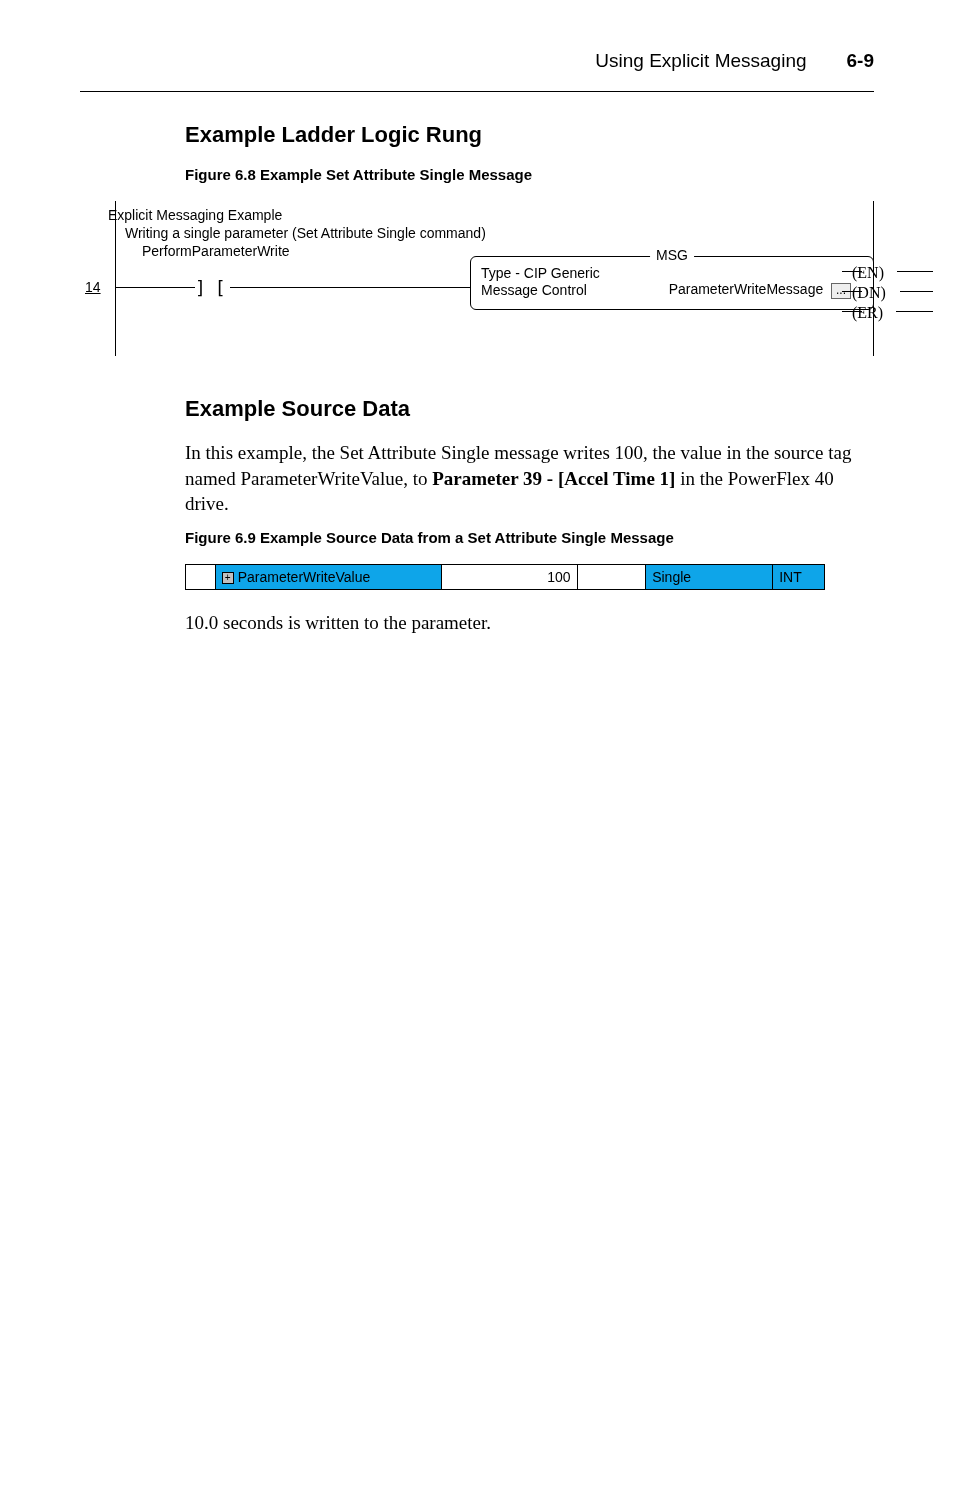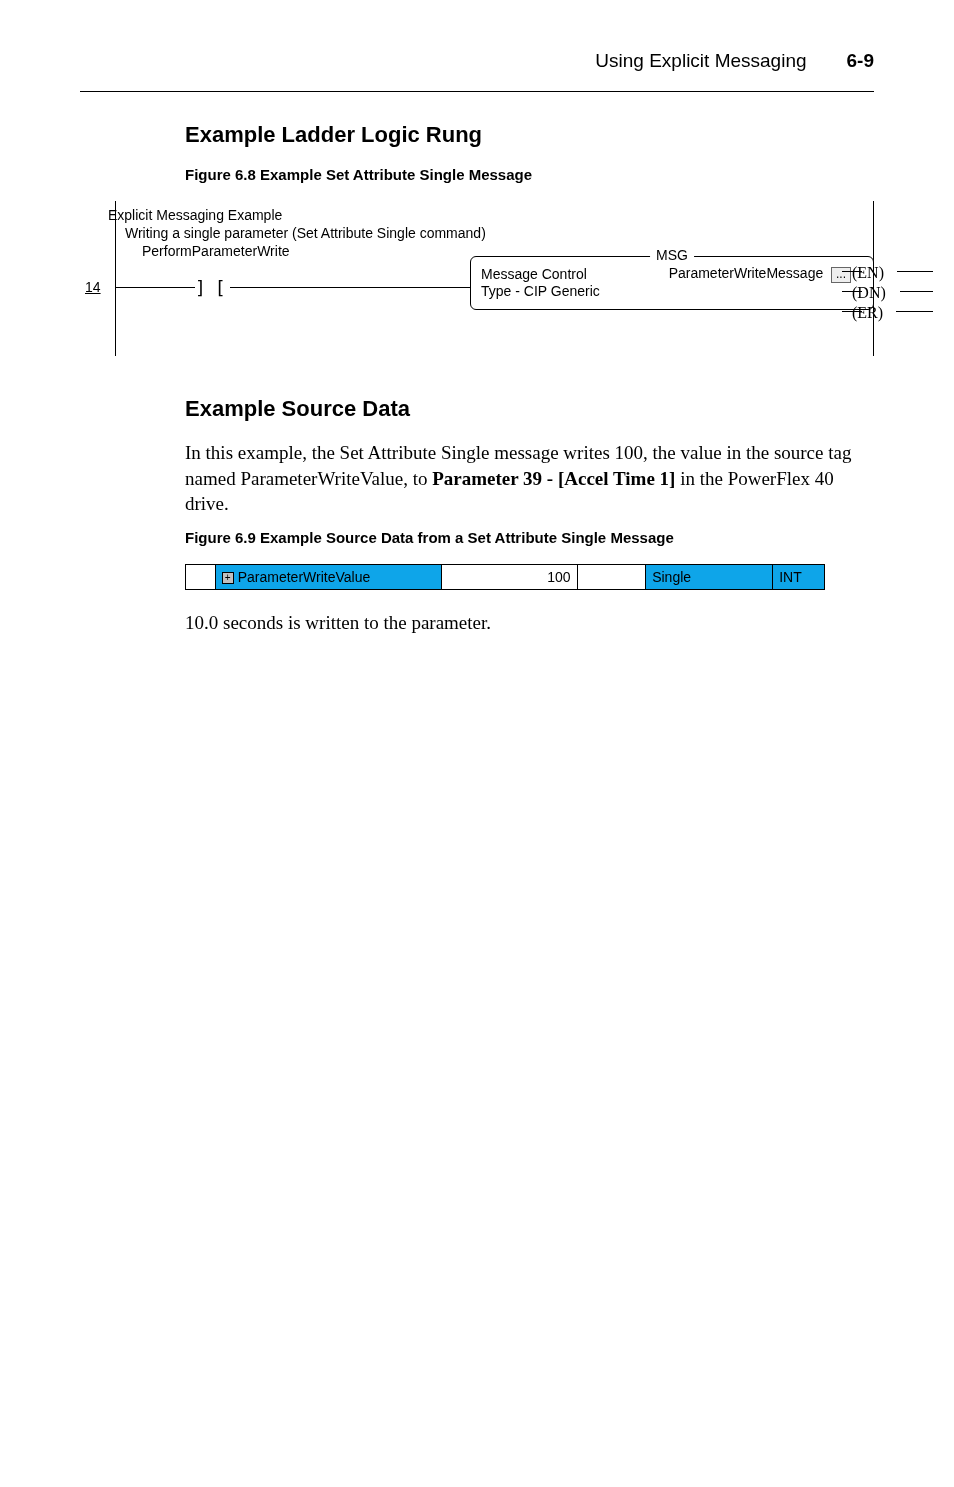--- a/index.html
+++ b/index.html
@@ -227,29 +227,29 @@
 
       <div class="contact-label">PerformParameterWrite</div>
 
       <div class="rung-line" style="left:35px; width:80px;"></div>
       <div class="contact">] [</div>
       <div class="rung-line" style="left:150px; width:240px;"></div>
 
       <div class="msg-box">
         <div class="msg-title">MSG</div>
         <div class="msg-row">
+          <span>Type - CIP Generic</span>
+          <span></span>
+        </div>
+        <div class="msg-row">
           <span>Message Control</span>
           <span>
             <span>ParameterWriteMessage</span>
             &nbsp;<span class="msg-dots">...</span>
           </span>
-        </div>
-        <div class="msg-row">
-          <span>Type - CIP Generic</span>
-          <span></span>
         </div>
       </div>
 
       <div class="coil-line" style="left:762px; width:20px; top:70px;"></div>
       <div class="coil-line" style="left:817px; width:36px; top:70px;"></div>
       <div class="coil-line" style="left:762px; width:20px; top:90px;"></div>
       <div class="coil-line" style="left:820px; width:33px; top:90px;"></div>
       <div class="coil-line" style="left:762px; width:20px; top:110px;"></div>
       <div class="coil-line" style="left:816px; width:37px; top:110px;"></div>
 

